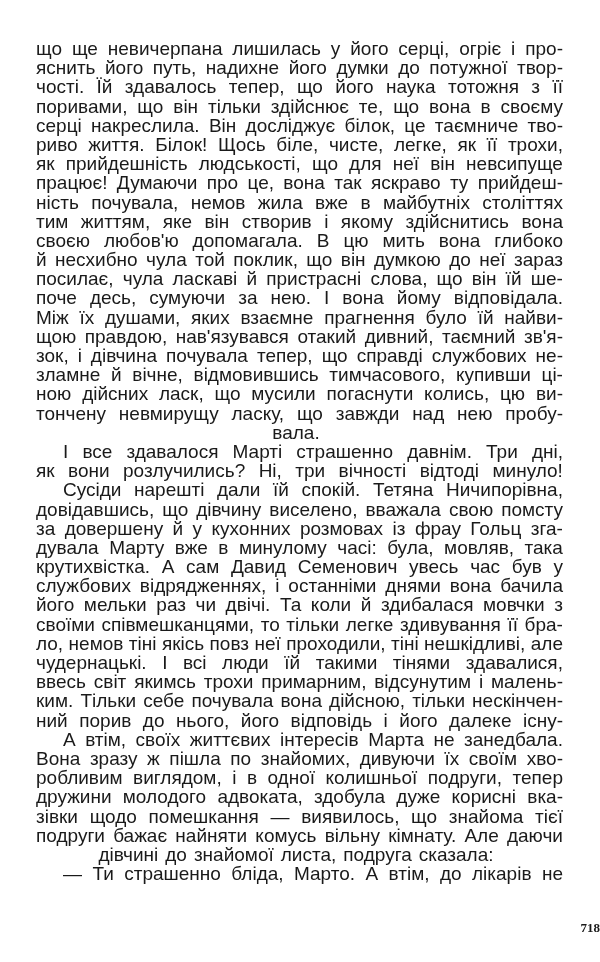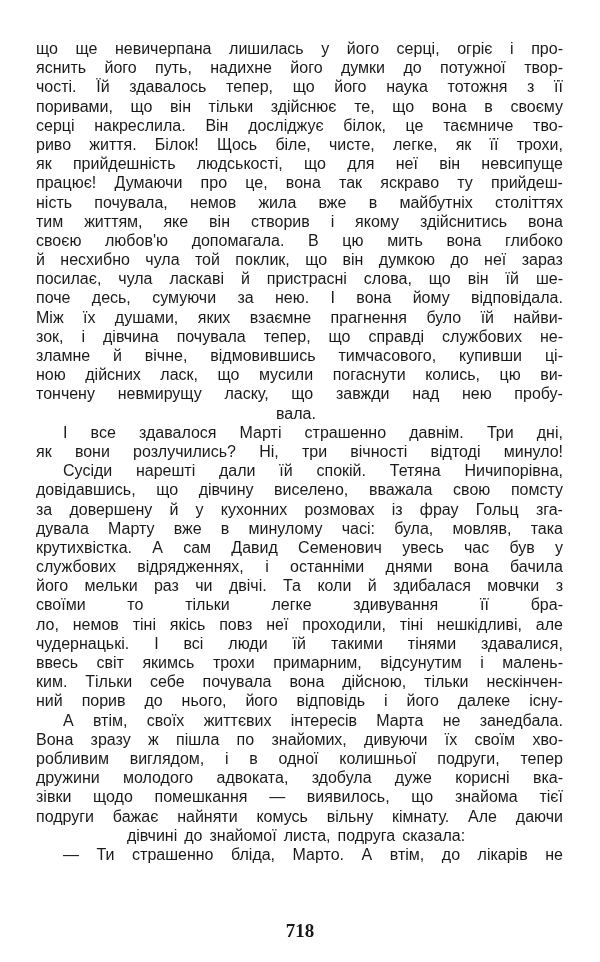--- a/index.html
+++ b/index.html
@@ -27,33 +27,33 @@
     left: 36px;
     top: 39px;
     width: 527px;
   }
   
   .jline {
     display: flex;
     justify-content: space-between;
     height: 19.2px;
     line-height: 19.2px;
-    font-size: 16px;
+    font-size: 19px;
     white-space: nowrap;
   }
   .jline.indent { padding-left: 27px; }
   .jline.last { justify-content: center; }
   .jline.last span.w { margin-right: 7px; }
   .page-number {
     position: absolute;
     left: 0;
     width: 600px;
     top: 920px;
-    text-align: center;
-    font-size: 19px;
+    text-align: right;
+    font-size: 13px;
     font-weight: bold;
     font-family: "Liberation Serif", "DejaVu Serif", serif;
     color: #1a1a1a;
   }
 </style>
 </head>
 <body>
 
 <div class="page">
   <div class="text-block" id="text-block">
@@ -219,20 +219,29 @@
         <span class="w">їх</span>
         <span class="w">душами,</span>
         <span class="w">яких</span>
         <span class="w">взаємне</span>
         <span class="w">прагнення</span>
         <span class="w">було</span>
         <span class="w">їй</span>
         <span class="w">найви-</span>
       </div>
       <div class="jline">
+        <span class="w">щою</span>
+        <span class="w">правдою,</span>
+        <span class="w">нав'язувався</span>
+        <span class="w">отакий</span>
+        <span class="w">дивний,</span>
+        <span class="w">таємний</span>
+        <span class="w">зв'я-</span>
+      </div>
+      <div class="jline">
         <span class="w">зок,</span>
         <span class="w">і</span>
         <span class="w">дівчина</span>
         <span class="w">почувала</span>
         <span class="w">тепер,</span>
         <span class="w">що</span>
         <span class="w">справді</span>
         <span class="w">службових</span>
         <span class="w">не-</span>
       </div>
@@ -358,20 +367,21 @@
         <span class="w">двічі.</span>
         <span class="w">Та</span>
         <span class="w">коли</span>
         <span class="w">й</span>
         <span class="w">здибалася</span>
         <span class="w">мовчки</span>
         <span class="w">з</span>
       </div>
       <div class="jline">
         <span class="w">своїми</span>
+        <span class="w">співмешканцями,</span>
         <span class="w">то</span>
         <span class="w">тільки</span>
         <span class="w">легке</span>
         <span class="w">здивування</span>
         <span class="w">її</span>
         <span class="w">бра-</span>
       </div>
       <div class="jline">
         <span class="w">ло,</span>
         <span class="w">немов</span>

